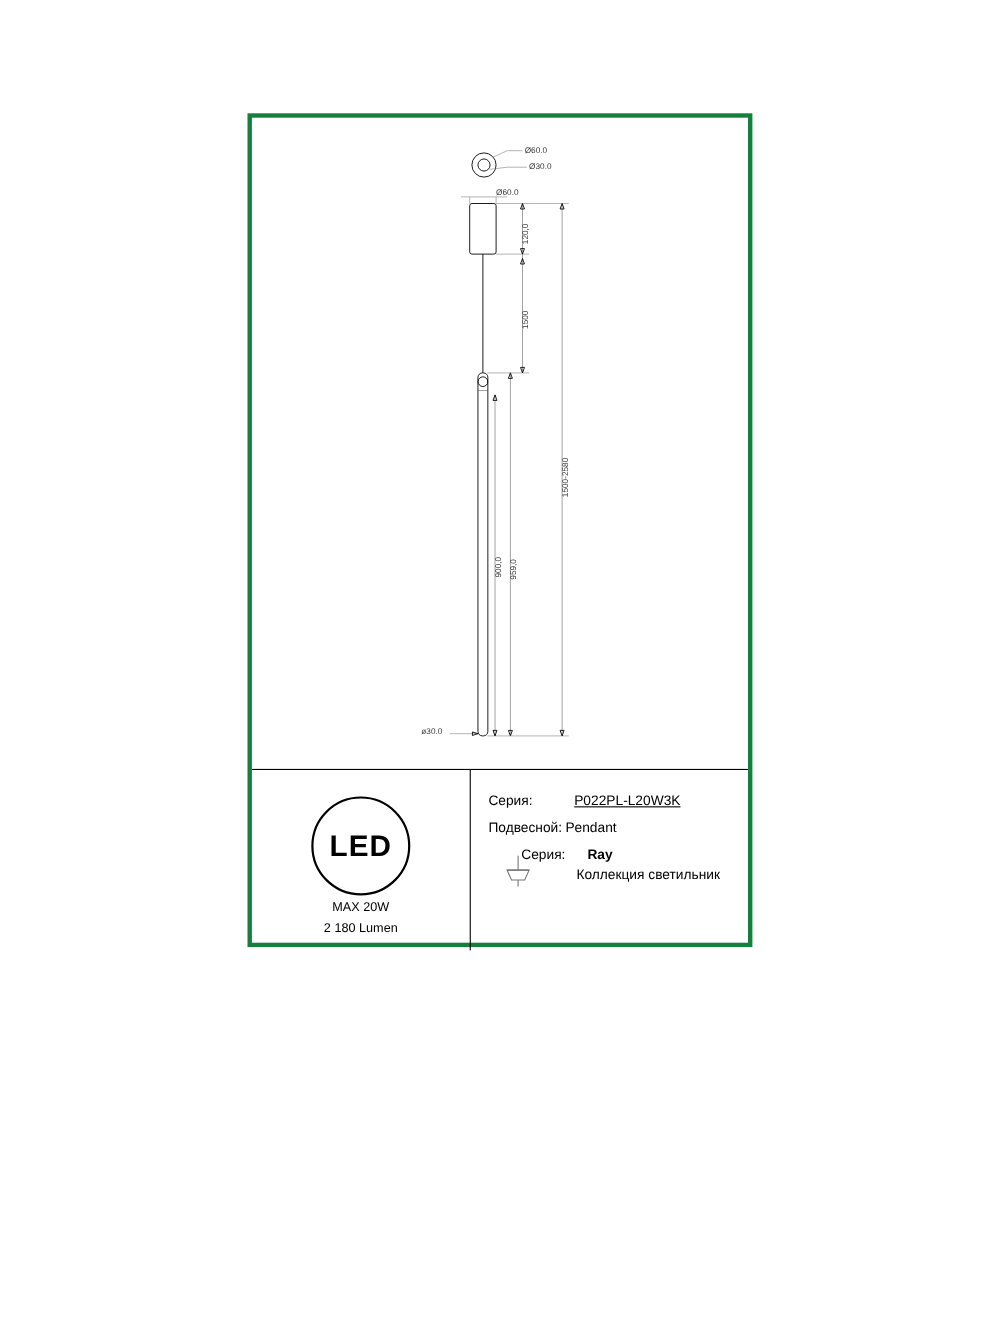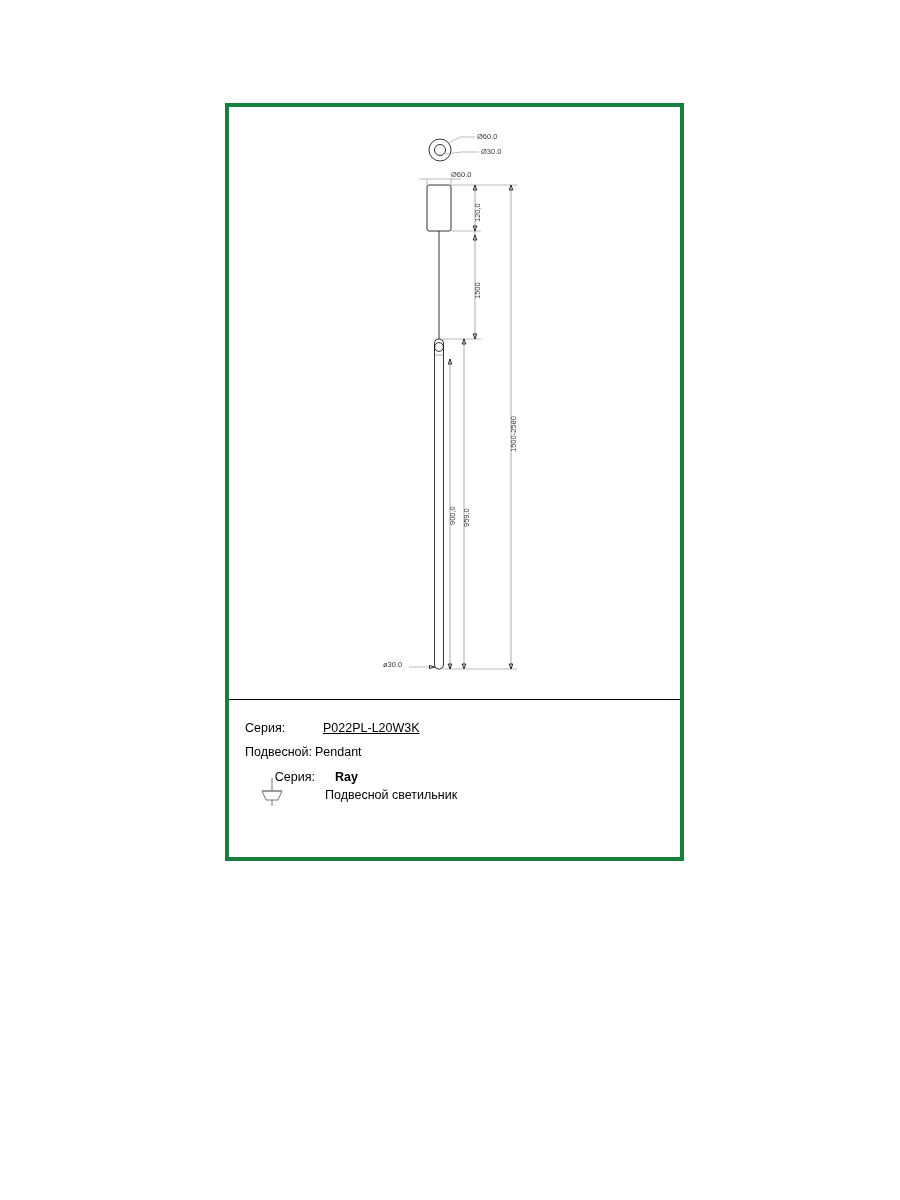--- a/index.html
+++ b/index.html
@@ -220,37 +220,44 @@
     <div class="dim vert" style="left:244px; top:115px;">120,0</div>
     <div class="dim vert" style="left:244px; top:192px;">1500</div>
     <div class="dim vert" style="left:280px; top:345px;">1500-2580</div>
     <div class="dim vert" style="left:233px; top:420px;">959,0</div>
     <div class="dim vert" style="left:219px; top:418px;">900,0</div>
     <div class="dim" style="left:154px; top:553px;">ø30.0</div>
   </div>
 
   <div class="title-block">
 
+    <div class="tb-left">
+      <div class="led-badge">
+        <span class="led-text">LED</span>
+      </div>
+      <div class="led-sub l1">MAX 20W</div>
+      <div class="led-sub l2">2 180 Lumen</div>
+    </div>
 
     <div class="tb-right">
 
       <div class="spec-row row-model">
         <span class="spec-label">Серия:</span><span class="spec-value">P022PL-L20W3K</span>
       </div>
 
       <div class="spec-row row-coll">
         <span class="spec-label">Подвесной:</span><span class="spec-value">Pendant</span>
       </div>
 
       <div class="spec-row row-series">
         <span class="spec-label">Серия:</span><span class="spec-value">Ray</span>
       </div>
 
       <div class="spec-row row-type">
-        <span class="spec-value">Подвесной светильник</span>
+        <span class="spec-value">Коллекция светильник</span>
       </div>
 
       <svg class="lamp-pictogram" viewBox="0 0 34 34">
         <line x1="17" y1="2" x2="17" y2="15" stroke="#777" stroke-width="1"></line>
         <path d="M7,15 L27,15 L23,24 L11,24 Z" fill="none" stroke="#777" stroke-width="1"></path>
         <line x1="7" y1="15" x2="27" y2="15" stroke="#777" stroke-width="1"></line>
         <line x1="17" y1="24" x2="17" y2="30" stroke="#777" stroke-width="1"></line>
       </svg>
 
     </div>

